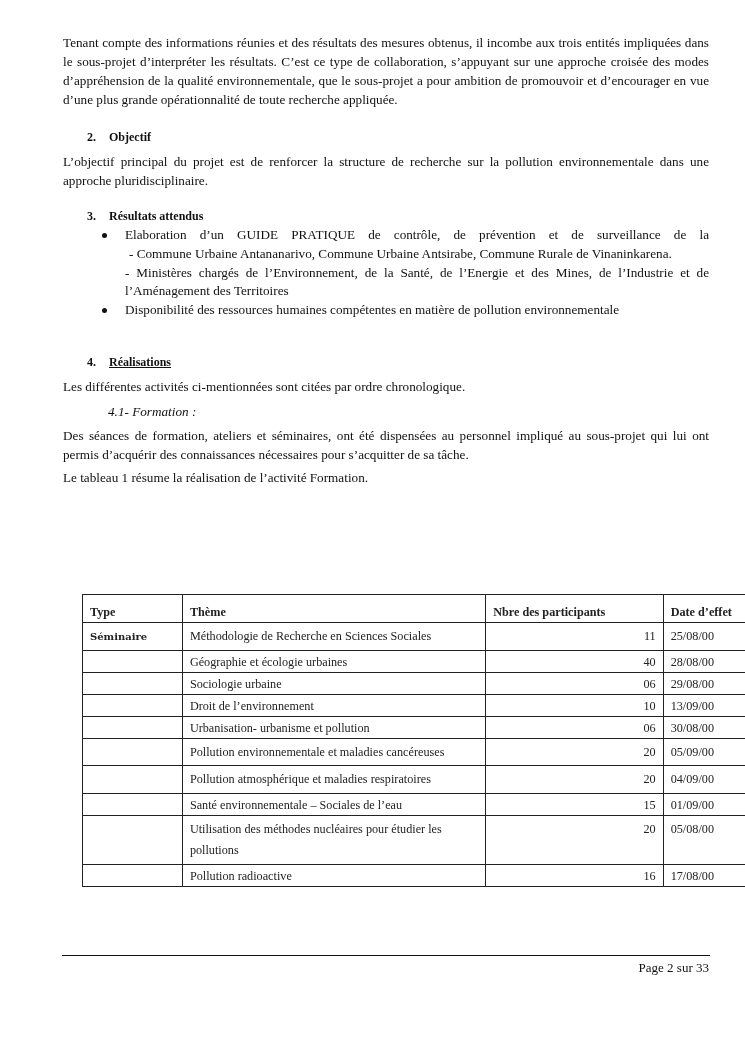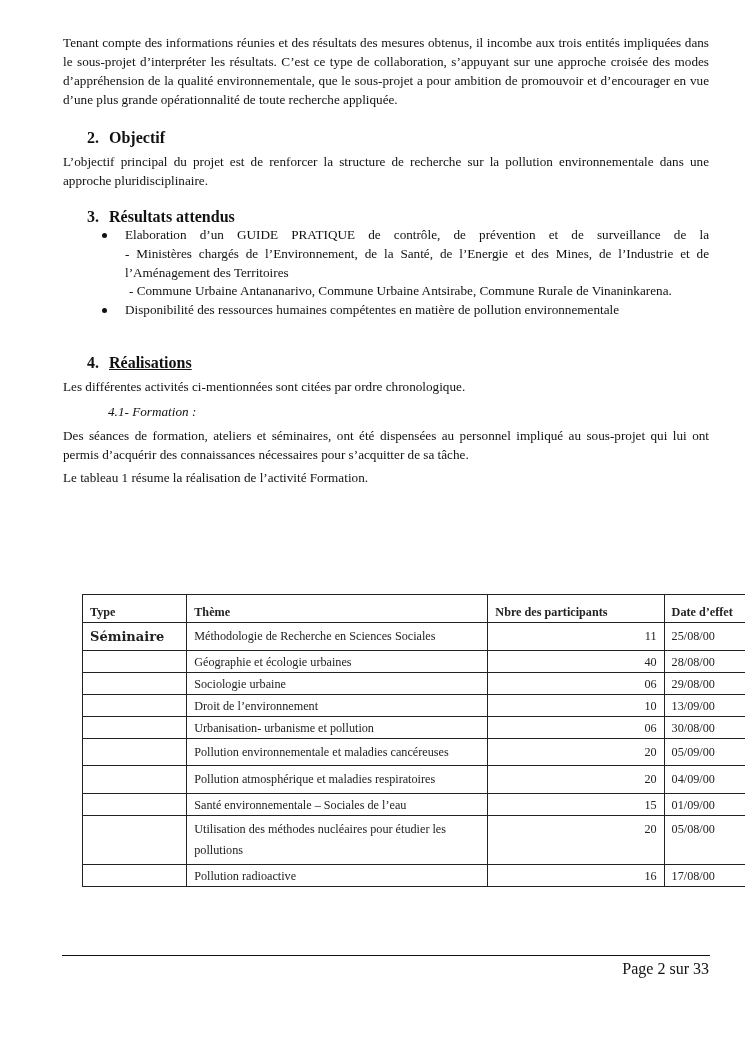--- a/index.html
+++ b/index.html
@@ -4,21 +4,21 @@
 <style>
   html, body { margin: 0; padding: 0; background: #ffffff; }
   body {
     width: 745px; height: 1053px; position: relative; overflow: hidden;
     font-family: "Liberation Serif", serif; color: #111; font-size: 13.2px;
   }
   .page { position: absolute; left: 63px; top: 33px; width: 646px; }
   p { margin: 0; line-height: 19px; text-align: justify; }
   .para1 { margin-bottom: 19px; }
   h2 {
-    font-size: 16px; font-weight: bold; margin: 0; line-height: 19px;
+    font-size: 12px; font-weight: bold; margin: 0; line-height: 19px;
     padding-left: 24px;
   }
   h2 .num { display: inline-block; width: 22px; }
   .sec2 { margin-top: 6px; margin-bottom: 5px; }
   .sec3 { margin-top: 17px; margin-bottom: 0; }
   .sec4 { margin-top: 33px; margin-bottom: 5px; text-decoration: underline; }
   ul.bullets { list-style: none; margin: 0; padding: 0; }
   ul.bullets li { position: relative; padding-left: 62px; line-height: 18.8px; text-align: justify; }
   ul.bullets li .dot {
     position: absolute; left: 39px; top: 7px; width: 5px; height: 5px; border-radius: 50%; background: #111;
@@ -29,50 +29,50 @@
   .gap4 { margin-top: 4px; }
   table.formation {
     position: absolute; left: 82px; top: 594px; width: 718px;
     border-collapse: collapse; font-size: 12.2px; color: #222;
   }
   table.formation th, table.formation td {
     border: 1px solid #222; vertical-align: top; padding: 3px 7px 2px 7px; line-height: 21.5px; text-align: left;
   }
   table.formation th { font-weight: bold; padding-top: 7px; padding-bottom: 0; line-height: 20px; }
   table.formation td.num { text-align: right; }
-  table.formation td.type { font-family: "DejaVu Serif", serif; font-weight: bold; font-size: 13px; }
+  table.formation td.type { font-family: "DejaVu Serif", serif; font-weight: bold; font-size: 10px; }
   table.formation col.c1 { width: 85px; }
   table.formation col.c2 { width: 258px; }
   table.formation col.c3 { width: 151px; }
   table.formation col.c4 { width: 116px; }
   table.formation tr.single td { line-height: 18px; padding-top: 2px; padding-bottom: 1px; }
   .footer-rule { position: absolute; left: 62px; top: 955px; width: 648px; height: 0; border-top: 1px solid #111; }
-  .footer-page { position: absolute; right: 36px; top: 960px; font-size: 16px; }
+  .footer-page { position: absolute; right: 36px; top: 960px; font-size: 13px; }
 </style>
 </head>
 <body>
 
 <div class="page">
 
   <p class="para1">Tenant compte des informations réunies et des résultats des mesures obtenus, il incombe aux trois entités impliquées dans le sous-projet d’interpréter les résultats. C’est ce type de collaboration, s’appuyant sur une approche croisée des modes d’appréhension de la qualité environnementale, que le sous-projet a pour ambition de promouvoir et d’encourager en vue d’une plus grande opérationnalité de toute recherche appliquée.</p>
 
   <h2 class="sec2">
     <span class="num">2.</span><span>Objectif</span>
   </h2>
   <p>L’objectif principal du projet est de renforcer la structure de recherche sur la pollution environnementale dans une approche pluridisciplinaire.</p>
 
   <h2 class="sec3">
     <span class="num">3.</span><span>Résultats attendus</span>
   </h2>
   <ul class="bullets">
     <li>
       <span class="dot"></span>
       <span class="jline">Elaboration d’un GUIDE PRATIQUE de contrôle, de prévention et de surveillance de la</span>
+      <span class="line" style="padding-left:4px"> - Commune Urbaine Antananarivo, Commune Urbaine Antsirabe, Commune Rurale de Vinaninkarena.</span>
       <span class="line">- Ministères chargés de l’Environnement,  de  la Santé,  de l’Energie  et des Mines, de l’Industrie et de l’Aménagement des Territoires</span>
-      <span class="line" style="padding-left:4px"> - Commune Urbaine Antananarivo, Commune Urbaine Antsirabe, Commune Rurale de Vinaninkarena.</span>
     </li>
     <li>
       <span class="dot"></span>
       <span>Disponibilité des ressources humaines compétentes en matière de pollution environnementale</span>
     </li>
   </ul>
 
   <h2 class="sec4">
     <span class="num">4.</span><span>Réalisations</span>
   </h2>

